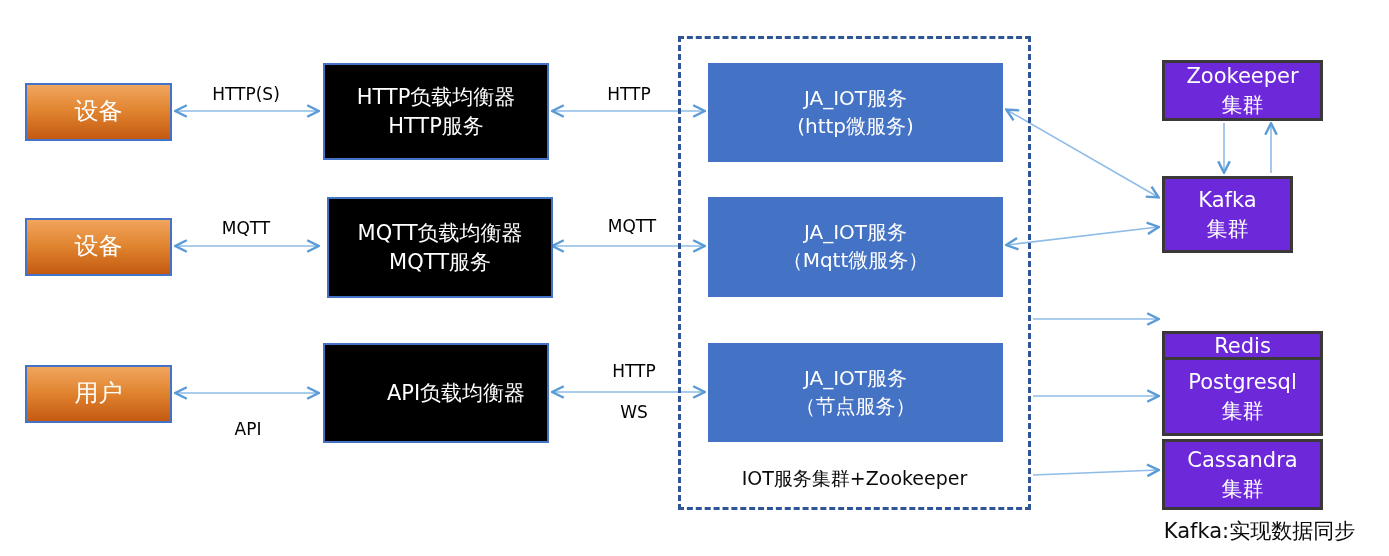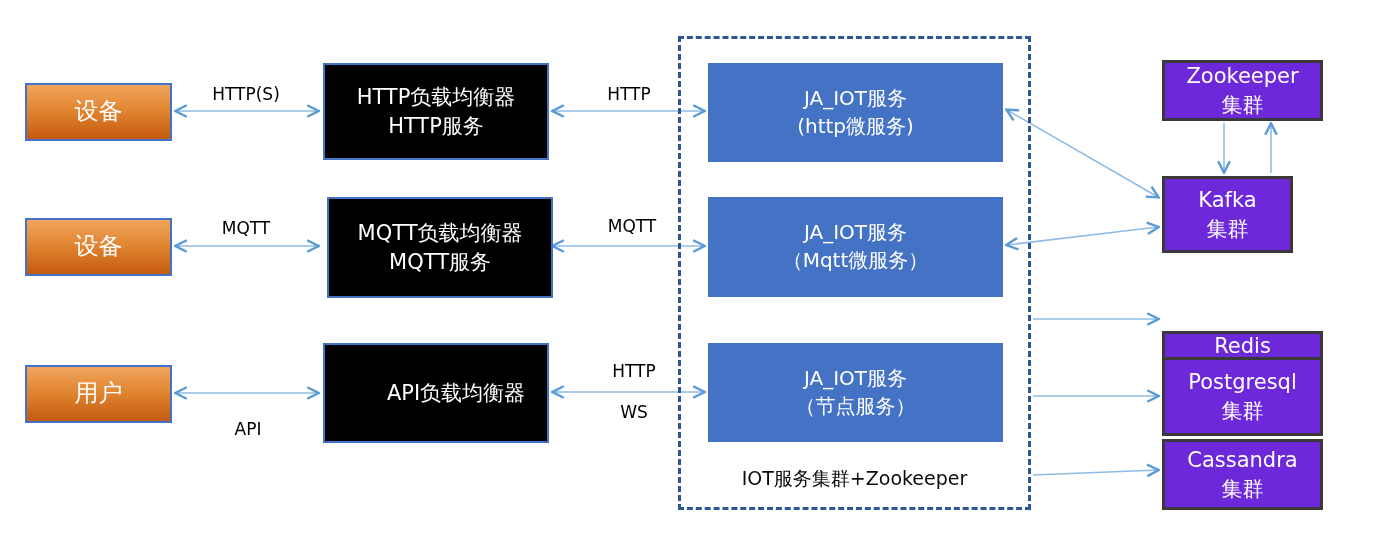--- a/index.html
+++ b/index.html
@@ -115,14 +115,15 @@
 
   <div class="edge-label" style="left:246px;top:84px;">HTTP(S)</div>
   <div class="edge-label" style="left:629px;top:84px;">HTTP</div>
   <div class="edge-label" style="left:246px;top:218px;">MQTT</div>
   <div class="edge-label" style="left:632px;top:216px;">MQTT</div>
   <div class="edge-label" style="left:248px;top:372px;margin-top:47px;">API</div>
   <div class="edge-label" style="left:634px;top:361px;">HTTP</div>
   <div class="edge-label" style="left:634px;top:402px;">WS</div>
 
   <div id="cluster-caption" class="caption">IOT服务集群+Zookeeper</div>
+  <div id="kafka-note" class="caption">Kafka:实现数据同步</div>
 
 </div>
 
 </body></html>

